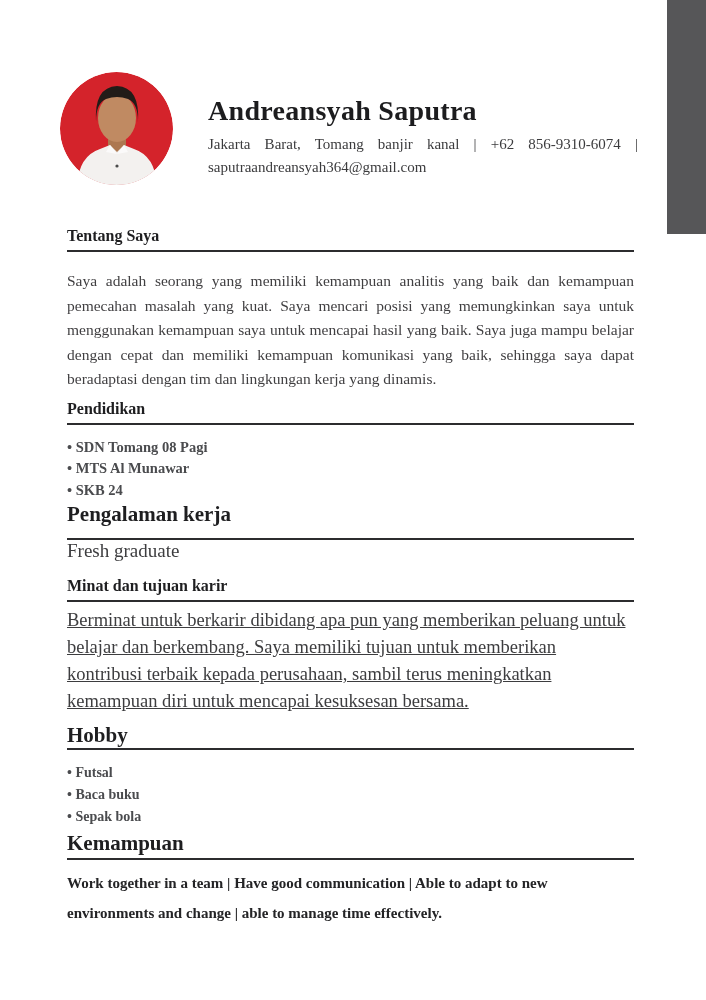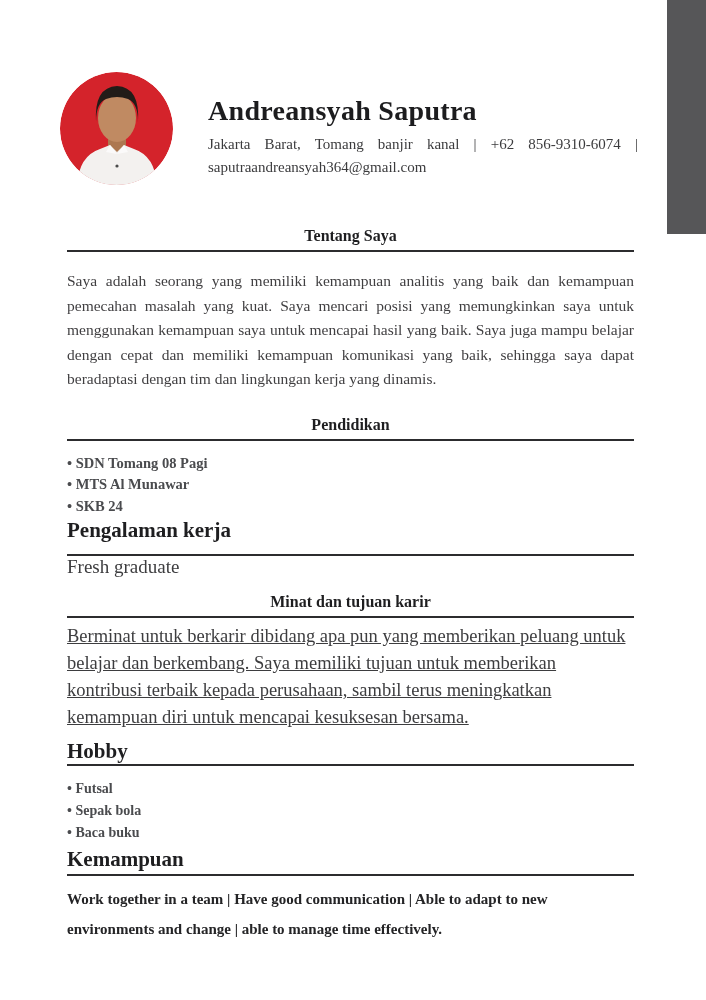--- a/index.html
+++ b/index.html
@@ -34,33 +34,32 @@
     font-size:15px; line-height:22.5px;
     color:#3b3b3d; text-align:justify;
   }
   .content {
     position:absolute; left:67px; top:227px; width:567px;
   }
   .h-sm {
     font-size:16px; font-weight:bold; color:#1e1e20;
     line-height:17px; padding-bottom:6px;
     border-bottom:2px solid #2c2c2e;
-    text-align:center;
   }
   .h-lg {
     font-size:21px; font-weight:bold; color:#1e1e20;
     line-height:22px; padding-bottom:13px;
     border-bottom:2px solid #2c2c2e;
   }
   .about-body {
     margin-top:17px;
     font-size:15.5px; line-height:24.6px;
     color:#403f41; text-align:justify;
   }
-  .edu-heading { margin-top:24px; }
+  .edu-heading { margin-top:8px; }
   .bullet-list { margin-top:12px; list-style:none; }
   .bullet-list li {
     font-size:14.5px; font-weight:bold; color:#4a4b4e;
     line-height:21.5px;
   }
   .bullet-list li::before { content:"\2022\00a0"; }
   .exp-heading { margin-top:2px; }
   .exp-body {
     font-size:19px; line-height:21px; color:#3d3d3f;
   }
@@ -118,22 +117,22 @@
 
     <div class="h-lg exp-heading">Pengalaman kerja</div>
     <p class="exp-body">Fresh graduate</p>
 
     <div class="h-sm career-heading">Minat dan tujuan karir</div>
     <p class="career-body">Berminat untuk berkarir dibidang apa pun yang memberikan peluang untuk belajar dan berkembang. Saya memiliki tujuan untuk memberikan kontribusi terbaik kepada perusahaan, sambil terus meningkatkan kemampuan diri untuk mencapai kesuksesan bersama.</p>
 
     <div class="h-lg hobby-heading">Hobby</div>
     <ul class="bullet-list hobby-list">
       <li>Futsal</li>
+      <li>Baca buku</li>
       <li>Sepak bola</li>
-      <li>Baca buku</li>
     </ul>
 
     <div class="h-lg skills-heading">Kemampuan</div>
     <p class="skills-body">Work together in a team | Have good communication | Able to adapt to new environments and change | able to manage time effectively.</p>
 
   </div>
 
 </div>
 
 </body></html>

